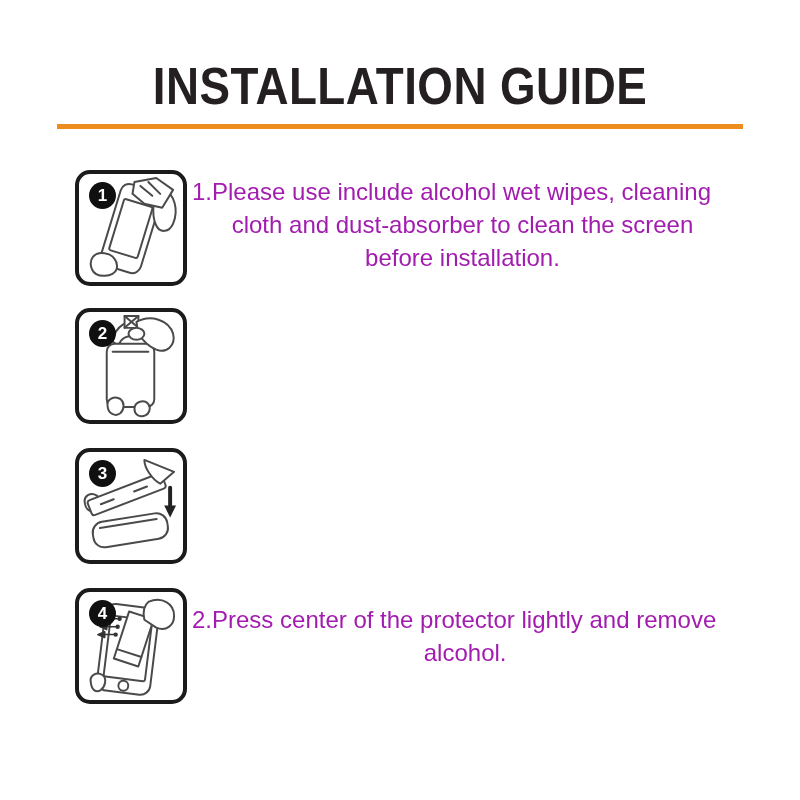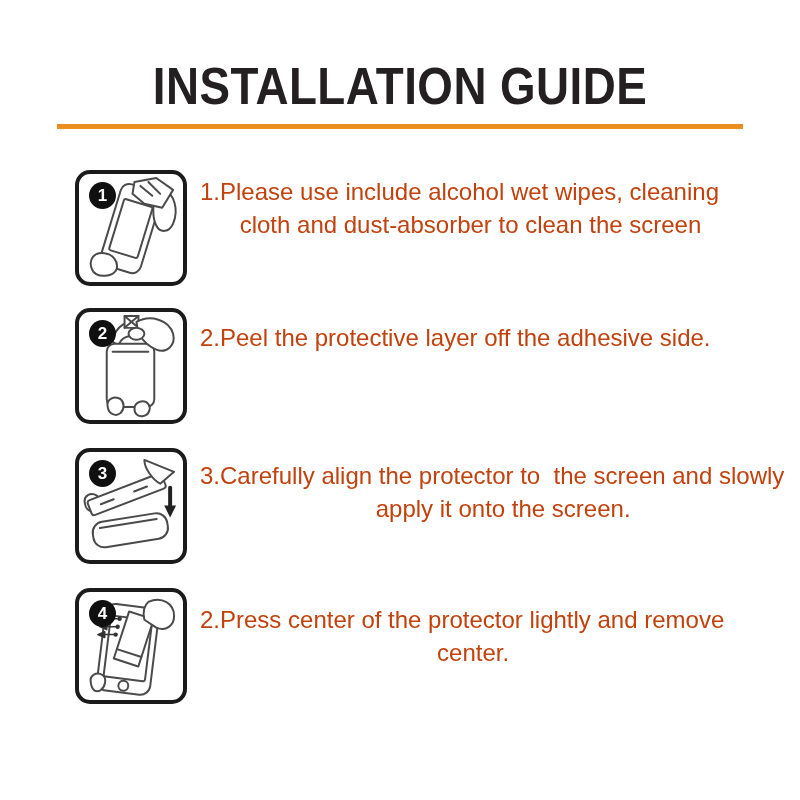--- a/index.html
+++ b/index.html
@@ -26,21 +26,21 @@
     background:#fff; box-sizing:border-box;
   }
   .illus-box svg { position:absolute; top:0; left:0; width:104px; height:108px; }
   .badge {
     position:absolute; top:8px; left:10px; width:27px; height:27px;
     border-radius:50%; background:#101010; color:#ffffff;
     font-weight:bold; font-size:17px;
     display:flex; align-items:center; justify-content:center;
   }
   .texts {
-    margin-left:13px; font-size:24px; line-height:33px; color:#c2410c;
+    margin-left:5px; font-size:24px; line-height:33px; color:#a21caf;
   }
   .t1 { padding-top:5px; }
   .t2 { padding-top:13px; }
   .t3 { padding-top:11px; }
   .t4 { padding-top:15px; }
   .line { white-space:pre; }
   .line.cont { padding-left:22px;text-align:center; }
   .s1 { top:170px; }
   .s2 { top:308px; }
   .s3 { top:448px; }
@@ -67,20 +67,21 @@
         <path d="M13,96 C9,86 16,78 26,80 C34,81 40,88 38,96 C36,104 17,106 13,96 Z"></path>
       </g>
     </svg>
     <div class="badge">
         <span>1</span>
       </div>
   </div>
   <div class="texts t1">
     <div class="line">1.Please use include alcohol wet wipes, cleaning</div>
     <div class="line cont">cloth and dust-absorber to clean the screen</div>
+    <div class="line cont">before installation.</div>
   </div>
 </div>
 
 <div class="step s2">
   <div class="illus-box">
     <svg viewBox="0 0 105 109">
       <g stroke="#4a4a4a" stroke-width="2" fill="#fff" stroke-linejoin="round" stroke-linecap="round">
         <path d="M34,30 C36,14 50,6 62,12 L58,26 C50,22 42,26 40,34 Z"></path>
         <rect x="46" y="4" width="14" height="12"></rect>
         <path d="M46,4 L60,16 M60,4 L46,16" fill="none"></path>
@@ -88,23 +89,20 @@
         <path d="M34,40 L70,40" fill="none"></path>
         <path d="M58,10 C72,2 91,8 95,22 C98,34 88,42 78,38 C70,35 64,28 60,22 Z"></path>
         <ellipse cx="58" cy="22" rx="8" ry="6"></ellipse>
         <path d="M29,96 C27,88 36,84 42,88 C46,91 46,98 42,102 C37,106 30,103 29,96 Z"></path>
         <path d="M56,98 C56,90 66,88 70,93 C73,97 71,104 65,105 C60,106 56,103 56,98 Z"></path>
       </g>
     </svg>
     <div class="badge">
         <span>2</span>
       </div>
-  </div>
-  <div class="texts t2">
-    <div class="line">2.Peel the protective layer off the adhesive side.</div>
   </div>
 </div>
 
 <div class="step s3">
   <div class="illus-box">
     <svg viewBox="0 0 105 109">
       <g stroke="#4a4a4a" stroke-width="2" fill="#fff" stroke-linejoin="round" stroke-linecap="round">
         <g transform="rotate(-9 52 80)">
           <rect x="14" y="66" width="76" height="26" rx="11"></rect>
           <path d="M22,72 L80,72" fill="none"></path>
@@ -115,24 +113,20 @@
           <path d="M20,42 L34,42 M56,42 L70,42" fill="none"></path>
         </g>
         <path d="M66,8 L96,20 L82,32 C74,28 66,16 66,8 Z"></path>
         <line x1="92" y1="36" x2="92" y2="56" stroke="#222" stroke-width="4" fill="none"></line>
         <path d="M86,54 L98,54 L92,66 Z" fill="#222" stroke="none"></path>
       </g>
     </svg>
     <div class="badge">
         <span>3</span>
       </div>
-  </div>
-  <div class="texts t3">
-    <div class="line">3.Carefully align the protector to  the screen and slowly</div>
-    <div class="line cont">apply it onto the screen.</div>
   </div>
 </div>
 
 <div class="step s4">
   <div class="illus-box">
     <svg viewBox="0 0 105 109">
       <g stroke="#4a4a4a" stroke-width="2" fill="#fff" stroke-linejoin="round" stroke-linecap="round">
         <g transform="rotate(7 50 60)">
           <rect x="22" y="14" width="54" height="88" rx="10"></rect>
           <rect x="28" y="26" width="42" height="62" rx="2"></rect>
@@ -156,15 +150,15 @@
         </g>
         <path d="M12,92 C10,84 18,80 24,84 C28,87 27,95 22,99 C17,102 13,99 12,92 Z"></path>
       </g>
     </svg>
     <div class="badge">
         <span>4</span>
       </div>
   </div>
   <div class="texts t4">
     <div class="line">2.Press center of the protector lightly and remove</div>
-    <div class="line cont">center.</div>
+    <div class="line cont">alcohol.</div>
   </div>
 </div>
 
 </body></html>

